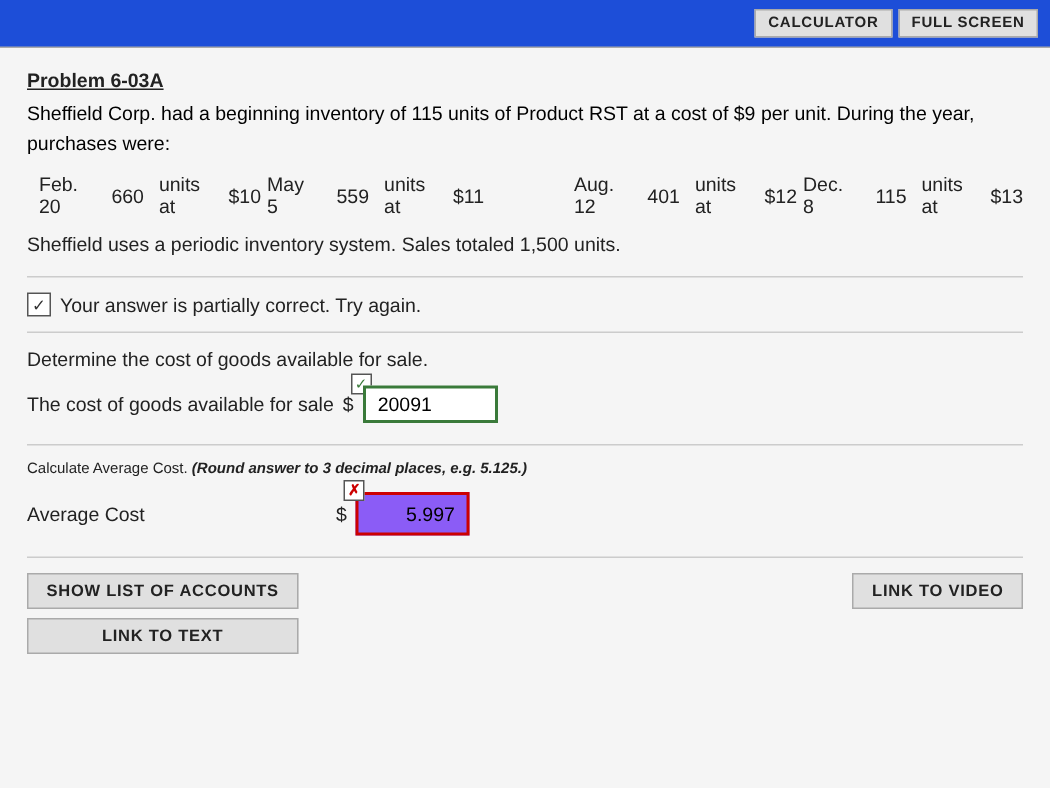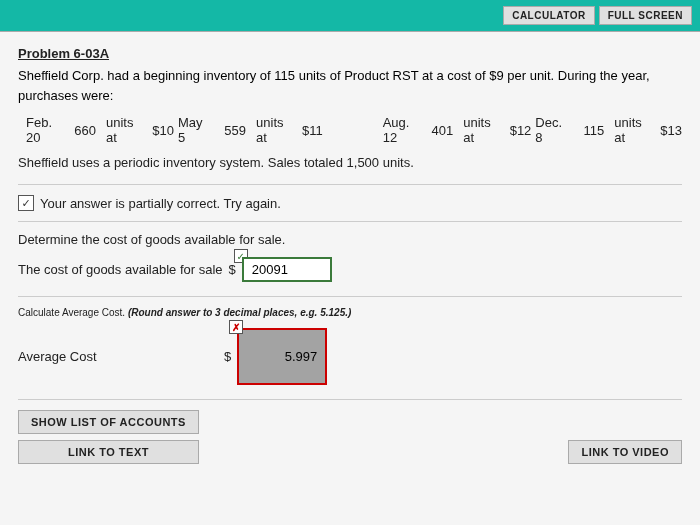--- a/index.html
+++ b/index.html
@@ -5,21 +5,21 @@
     * { box-sizing: border-box; margin: 0; padding: 0; }
     body {
       font-family: Arial, sans-serif;
       font-size: 13px;
       background: #d0d0d0;
       width: 700px;
       height: 525px;
       overflow: hidden;
     }
     .top-bar {
-      background: #14b8a6;
+      background: #1d4ed8;
       height: 32px;
       display: flex;
       align-items: center;
       justify-content: flex-end;
       padding: 0 8px;
       gap: 4px;
       border-bottom: 1px solid #aaa;
     }
     .top-bar-btn {
       background: #e0e0e0;
@@ -157,24 +157,24 @@
       border: 1px solid #555;
       display: flex;
       align-items: center;
       justify-content: center;
       font-size: 10px;
       color: #cc0000;
       font-weight: bold;
     }
     .wrong-input {
       border: 2px solid #cc0000;
-      background: #a3a3a3;
-      padding: 19px 8px;
-      font-size: 13px;
-      width: 90px;
+      background: #8b5cf6;
+      padding: 5px 8px;
+      font-size: 13px;
+      width: 76px;
       text-align: right;
     }
     .calculate-label {
       font-size: 10px;
       color: #222;
       margin-bottom: 10px;
     }
     .calculate-label strong {
       font-style: italic;
       color: #222;
@@ -189,21 +189,21 @@
       letter-spacing: 0.5px;
       color: #222;
       text-transform: uppercase;
     }
     .link-to-video-btn {
       margin-left: auto;
     }
     .bottom-row {
       display: flex;
       justify-content: space-between;
-      align-items: flex-end;
+      align-items: flex-start;
       flex-wrap: wrap;
       gap: 8px;
     }
   </style>
 </head>
 <body>
 
 <div class="top-bar">
   <button class="top-bar-btn">CALCULATOR</button>
   <button class="top-bar-btn">FULL SCREEN</button>

